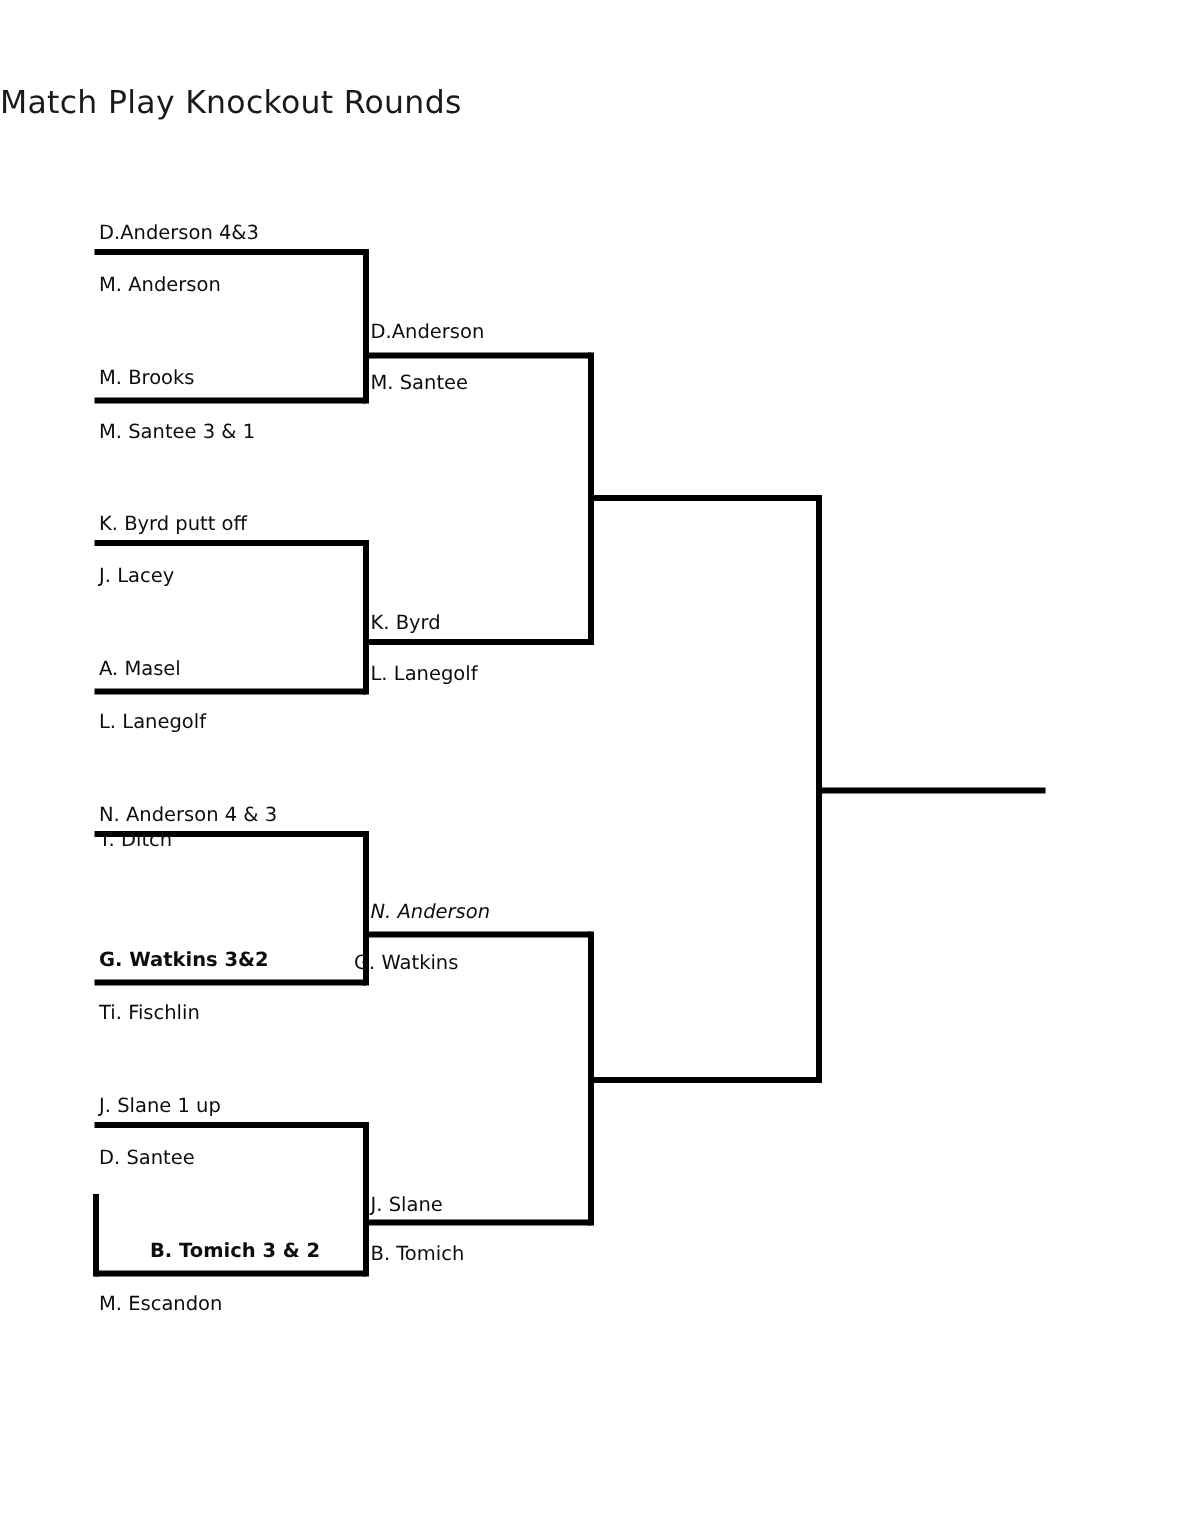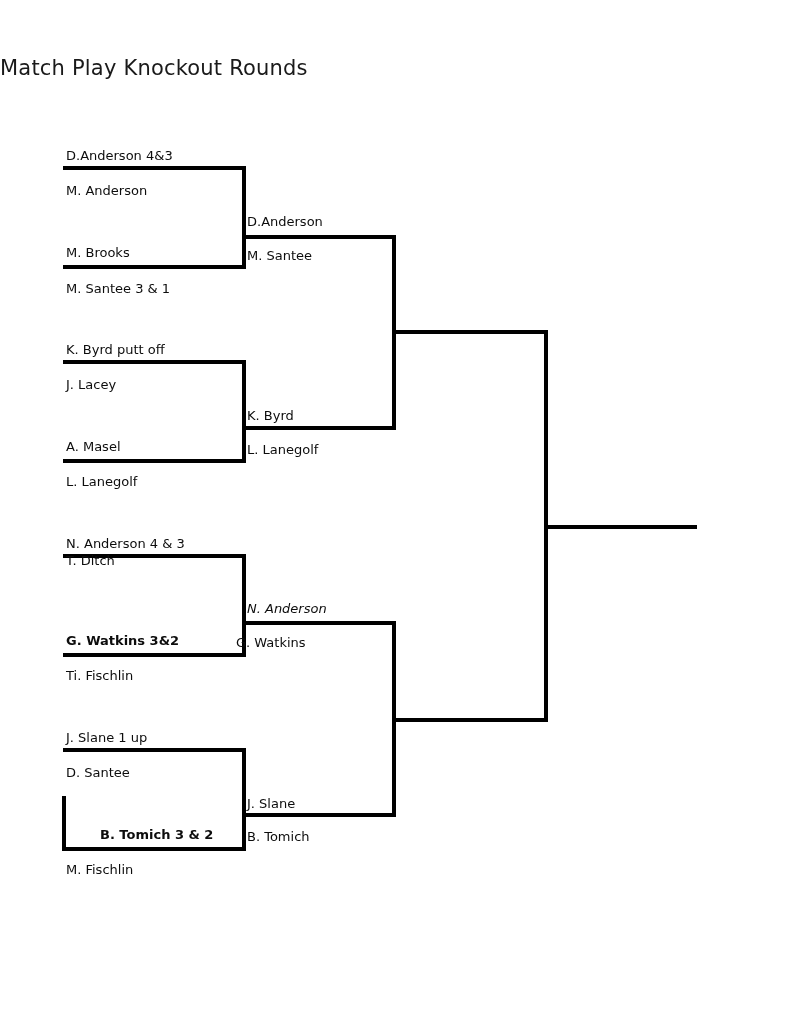--- a/index.html
+++ b/index.html
@@ -119,21 +119,21 @@
   <div class="name" style="left:66px; top:472px;">L. Lanegolf</div>
 
   <div class="name" style="left:66px; top:534px;">N. Anderson 4 &amp; 3</div>
   <div class="name" style="left:66px; top:551px;">T. Ditch</div>
   <div class="name bold" style="left:66px; top:631px;">G. Watkins 3&amp;2</div>
   <div class="name" style="left:66px; top:666px;">Ti. Fischlin</div>
 
   <div class="name" style="left:66px; top:728px;text-align:center;">J. Slane 1 up</div>
   <div class="name" style="left:66px; top:763px;">D. Santee</div>
   <div class="name bold" style="left:70px; top:825px;margin-left:30px;">B. Tomich 3 &amp; 2</div>
-  <div class="name" style="left:66px; top:860px;">M. Fischlin</div>
+  <div class="name" style="left:66px; top:860px;">M. Escandon</div>
 
   <div class="name" style="left:247px; top:212px;">D.Anderson</div>
   <div class="name" style="left:247px; top:246px;">M. Santee</div>
   <div class="name" style="left:247px; top:406px;text-align:right;">K. Byrd</div>
   <div class="name" style="left:247px; top:440px;">L. Lanegolf</div>
 
   <div class="name" style="left:247px; top:599px;font-style:italic;">N. Anderson</div>
   <div class="name" style="left:236px; top:633px;">G. Watkins</div>
   <div class="name" style="left:247px; top:794px;">J. Slane</div>
   <div class="name" style="left:247px; top:827px;">B. Tomich</div>

